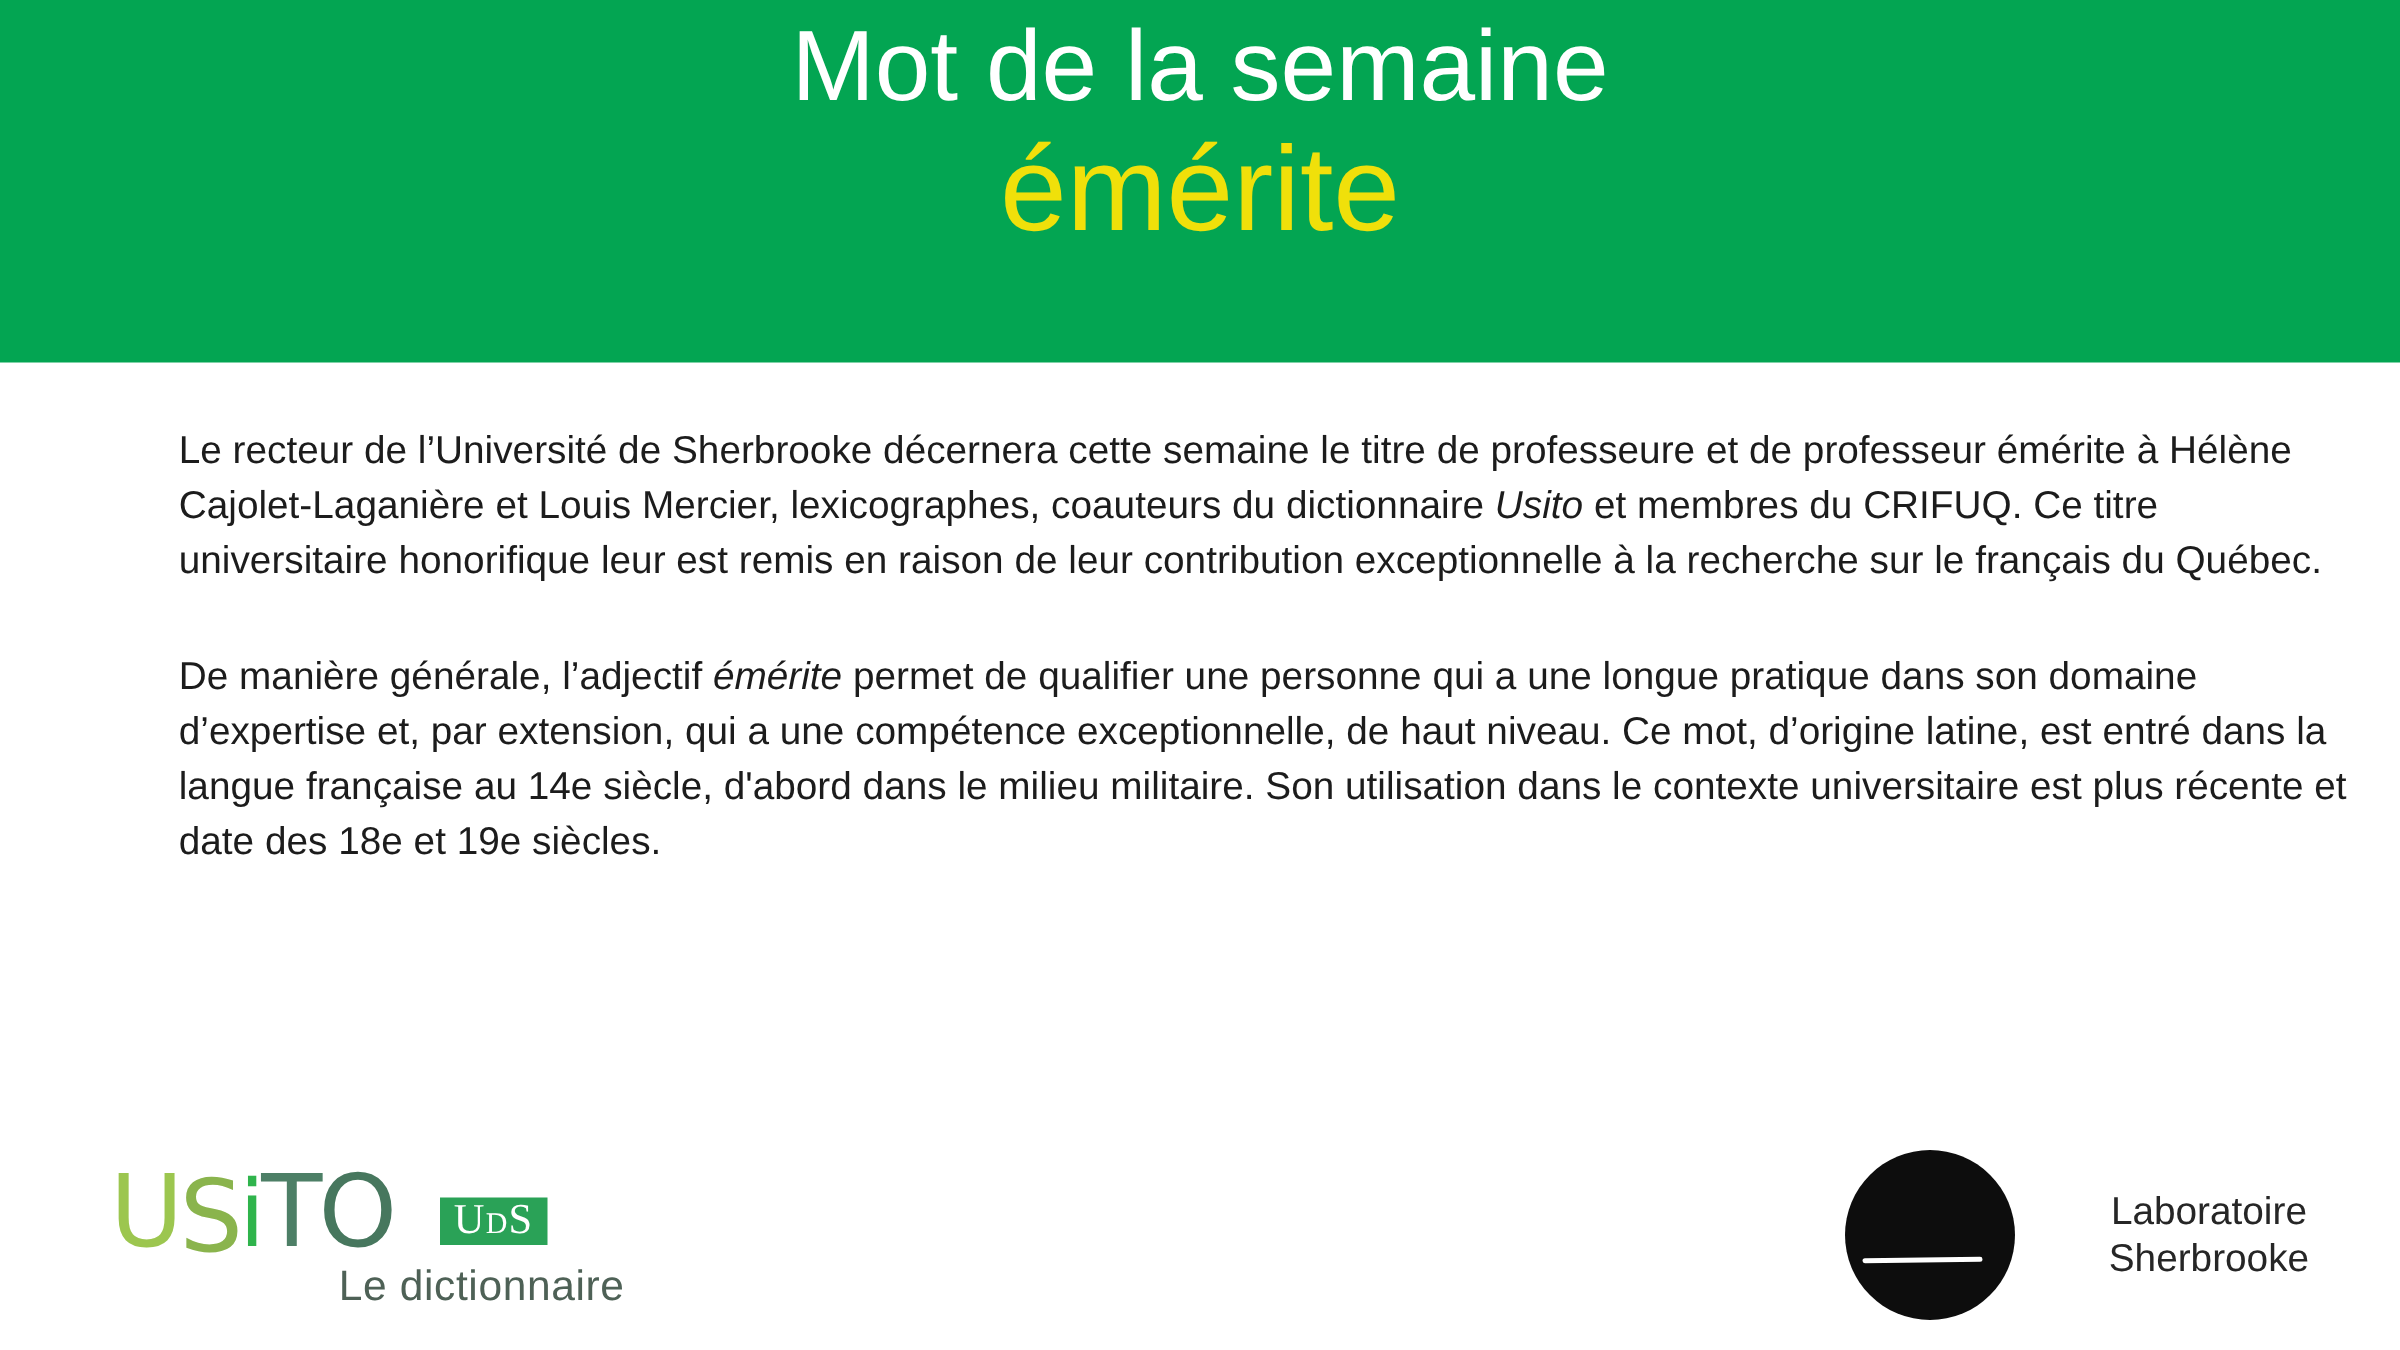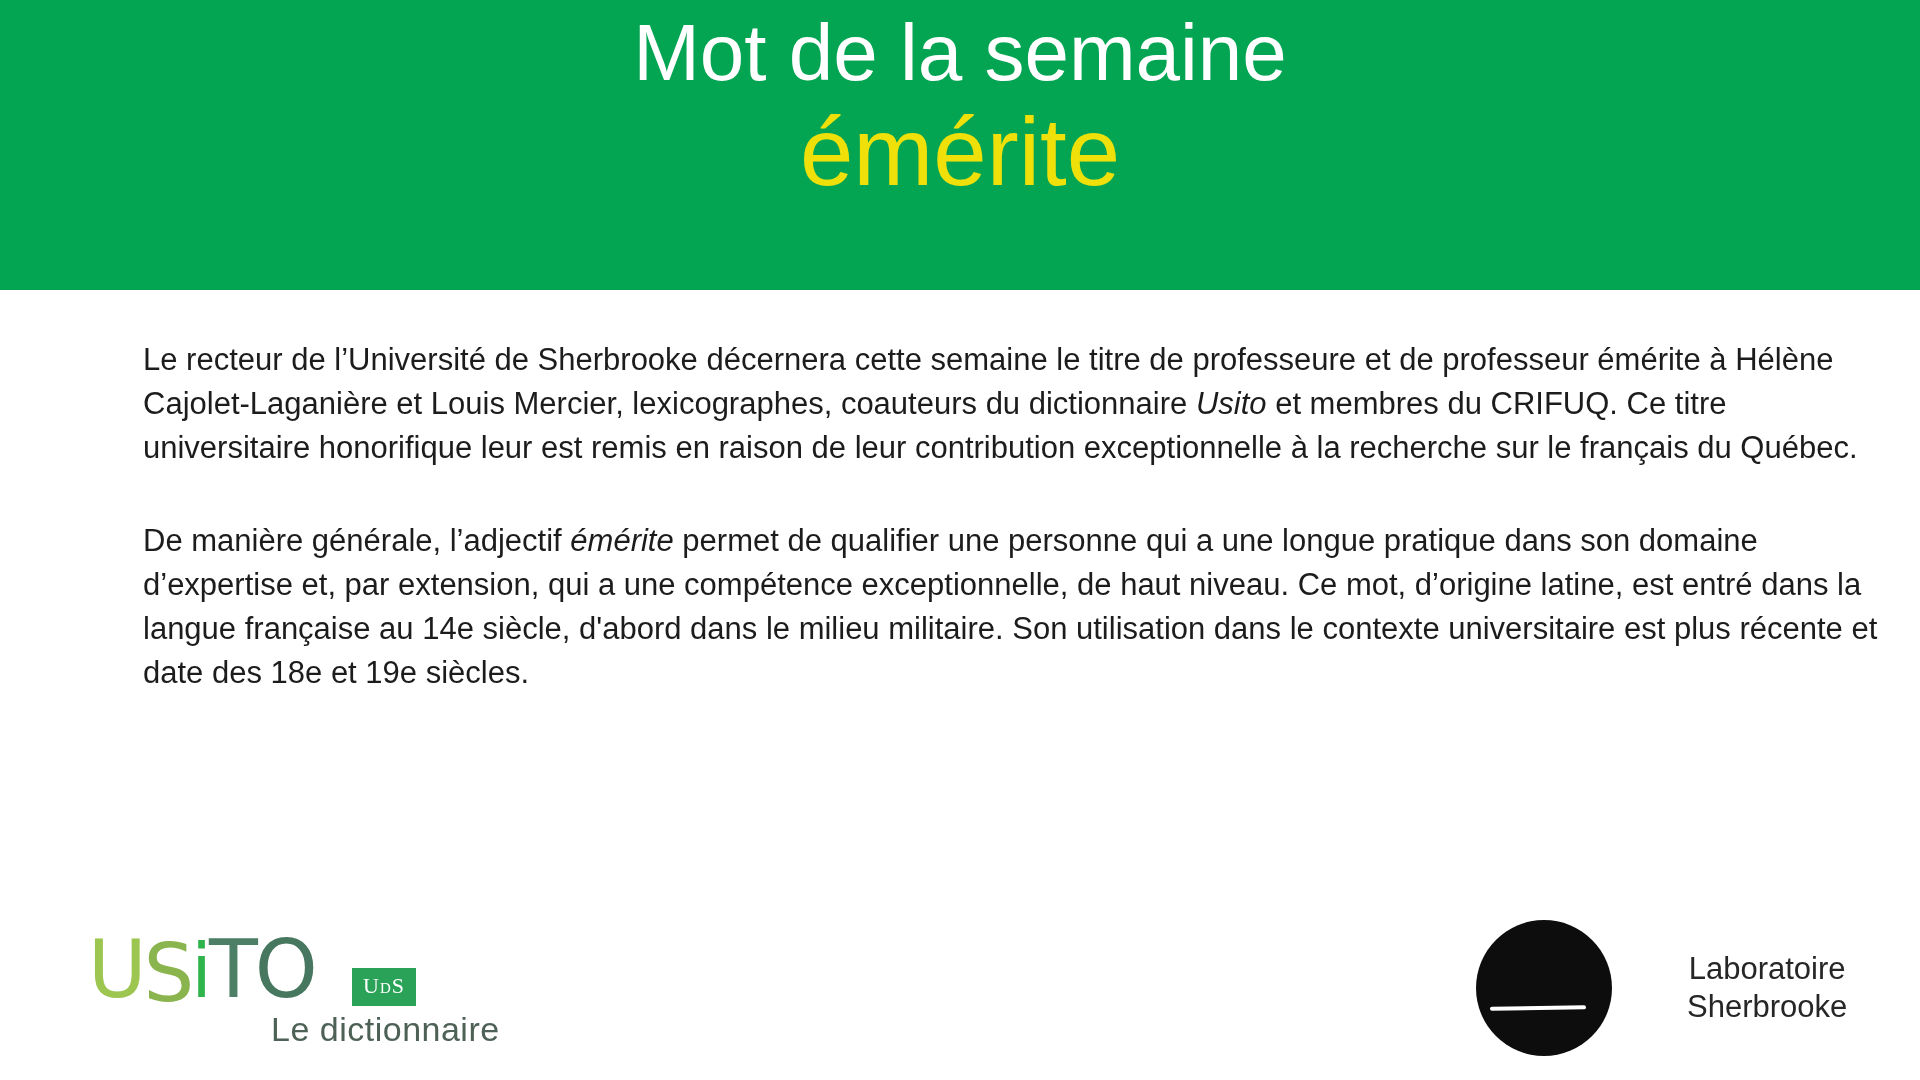--- a/index.html
+++ b/index.html
@@ -67,26 +67,26 @@
     line-height: 80px;
     font-weight: 500;
     letter-spacing: -3px;
     white-space: nowrap;
   }
   .usito-word .lt-i { font-size: 74px; }
   .usito-word .lt-s { position: relative; top: 4px; }
   .uds-badge {
     position: absolute;
     left: 264px;
-    top: 38px;
+    top: 28px;
     background: var(--uds-green, #2aa257);
     color: #ffffff;
     font-family: "Liberation Serif", serif;
     font-variant-caps: small-caps;
-    font-size: 22px;
+    font-size: 34px;
     line-height: 36px;
     padding: 0 11px 2px 11px;
     letter-spacing: 1px;
   }
   .usito-tagline {
     position: absolute;
     left: 183px;
     top: 80px;
     font-size: 34px;
     font-weight: normal;

